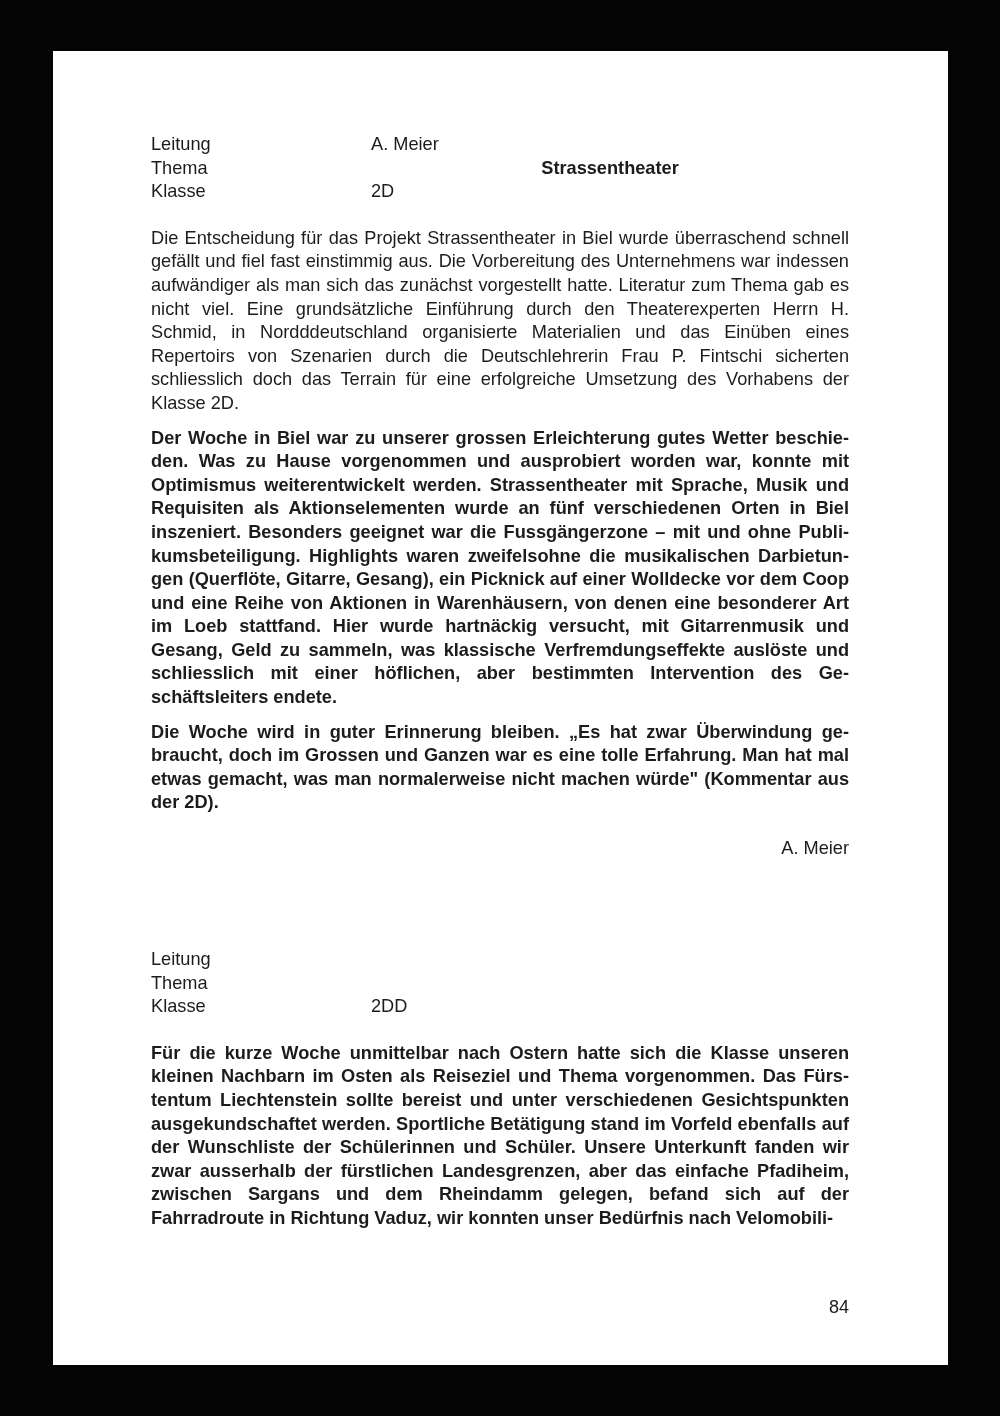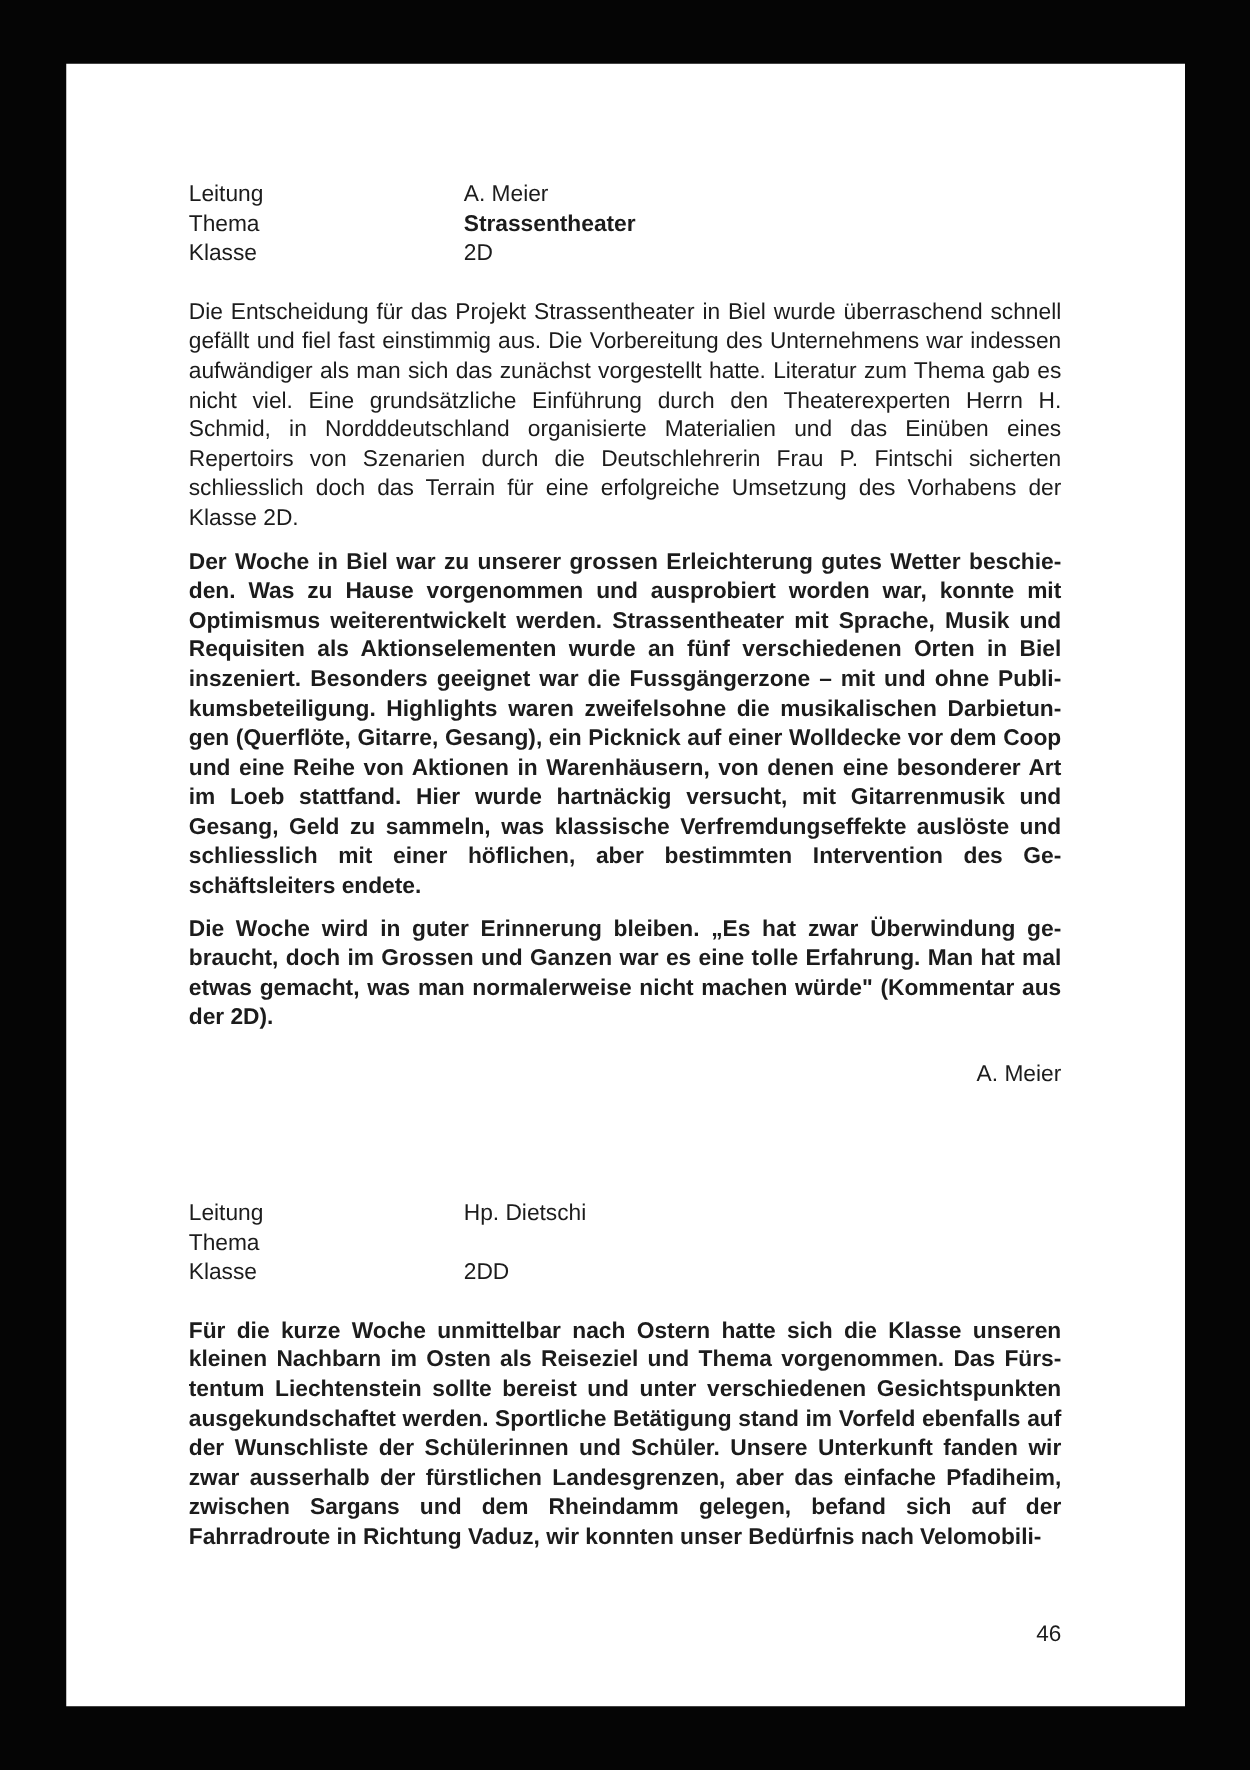--- a/index.html
+++ b/index.html
@@ -16,27 +16,26 @@
     left: 53px; top: 51px;
     width: 895px; height: 1314px;
     background: #ffffff;
   }
   .content {
     position: absolute;
     left: 98px; 
     width: 698px;
     font-size: 18.2px;
     line-height: 23.6px;
-    margin-top: 11px;
   }
   .meta { position: relative; }
   .meta-row { display: flex; }
   .meta-label { width: 220px; flex: 0 0 220px; }
   .meta-value { flex: 1; }
-  .meta-value.bold { font-weight: bold; }
+  .meta-value.bold { font-weight: bold; text-align: center; }
   .para {
     margin: 0;
     text-align: justify;
     hyphens: manual;
   }
   .para + .para { margin-top: 11px; font-weight: bold; }
   .signature {
     text-align: right;
     margin-top: 22px;
   }
@@ -75,29 +74,28 @@
       <p class="para">Der Woche in Biel war zu unserer grossen Erleichterung gutes Wetter beschie­den. Was zu Hause vorgenommen und ausprobiert worden war, konnte mit Optimismus weiterentwickelt werden. Strassentheater mit Sprache, Musik und Requisiten als Aktionselementen wurde an fünf verschiedenen Orten in Biel inszeniert. Besonders geeignet war die Fussgängerzone – mit und ohne Publi­kumsbeteiligung. Highlights waren zweifelsohne die musikalischen Darbietun­gen (Querflöte, Gitarre, Gesang), ein Picknick auf einer Wolldecke vor dem Coop und eine Reihe von Aktionen in Warenhäusern, von denen eine besonde­rer Art im Loeb stattfand. Hier wurde hartnäckig versucht, mit Gitarrenmusik und Gesang, Geld zu sammeln, was klassische Verfremdungseffekte auslöste und schliesslich mit einer höflichen, aber bestimmten Intervention des Ge­schäftsleiters endete.</p>
       <p class="para">Die Woche wird in guter Erinnerung bleiben. „Es hat zwar Überwindung ge­braucht, doch im Grossen und Ganzen war es eine tolle Erfahrung. Man hat mal etwas gemacht, was man normalerweise nicht machen würde" (Kommentar aus der 2D).</p>
     </div>
     <div class="signature">A. Meier</div>
   </div>
 
   <div class="content" id="section2">
     <div class="meta">
       <div class="meta-row">
         <span class="meta-label">Leitung</span>
-        <span class="meta-value">Hp. Dietschi</span>
       </div>
       <div class="meta-row">
         <span class="meta-label">Thema</span>
       </div>
       <div class="meta-row">
         <span class="meta-label">Klasse</span>
         <span class="meta-value">2DD</span>
       </div>
     </div>
     <div class="paras">
       <p class="para">Für die kurze Woche unmittelbar nach Ostern hatte sich die Klasse unseren kleinen Nachbarn im Osten als Reiseziel und Thema vorgenommen. Das Fürs­tentum Liechtenstein sollte bereist und unter verschiedenen Gesichtspunkten ausgekundschaftet werden. Sportliche Betätigung stand im Vorfeld ebenfalls auf der Wunschliste der Schülerinnen und Schüler. Unsere Unterkunft fanden wir zwar ausserhalb der fürstlichen Landesgrenzen, aber das einfache Pfadi­heim, zwischen Sargans und dem Rheindamm gelegen, befand sich auf der Fahrradroute in Richtung Vaduz, wir konnten unser Bedürfnis nach Velomobili-</p>
     </div>
   </div>
 
-  <div class="page-number">46</div>
+  <div class="page-number">84</div>
 </div>
 
 </body></html>

